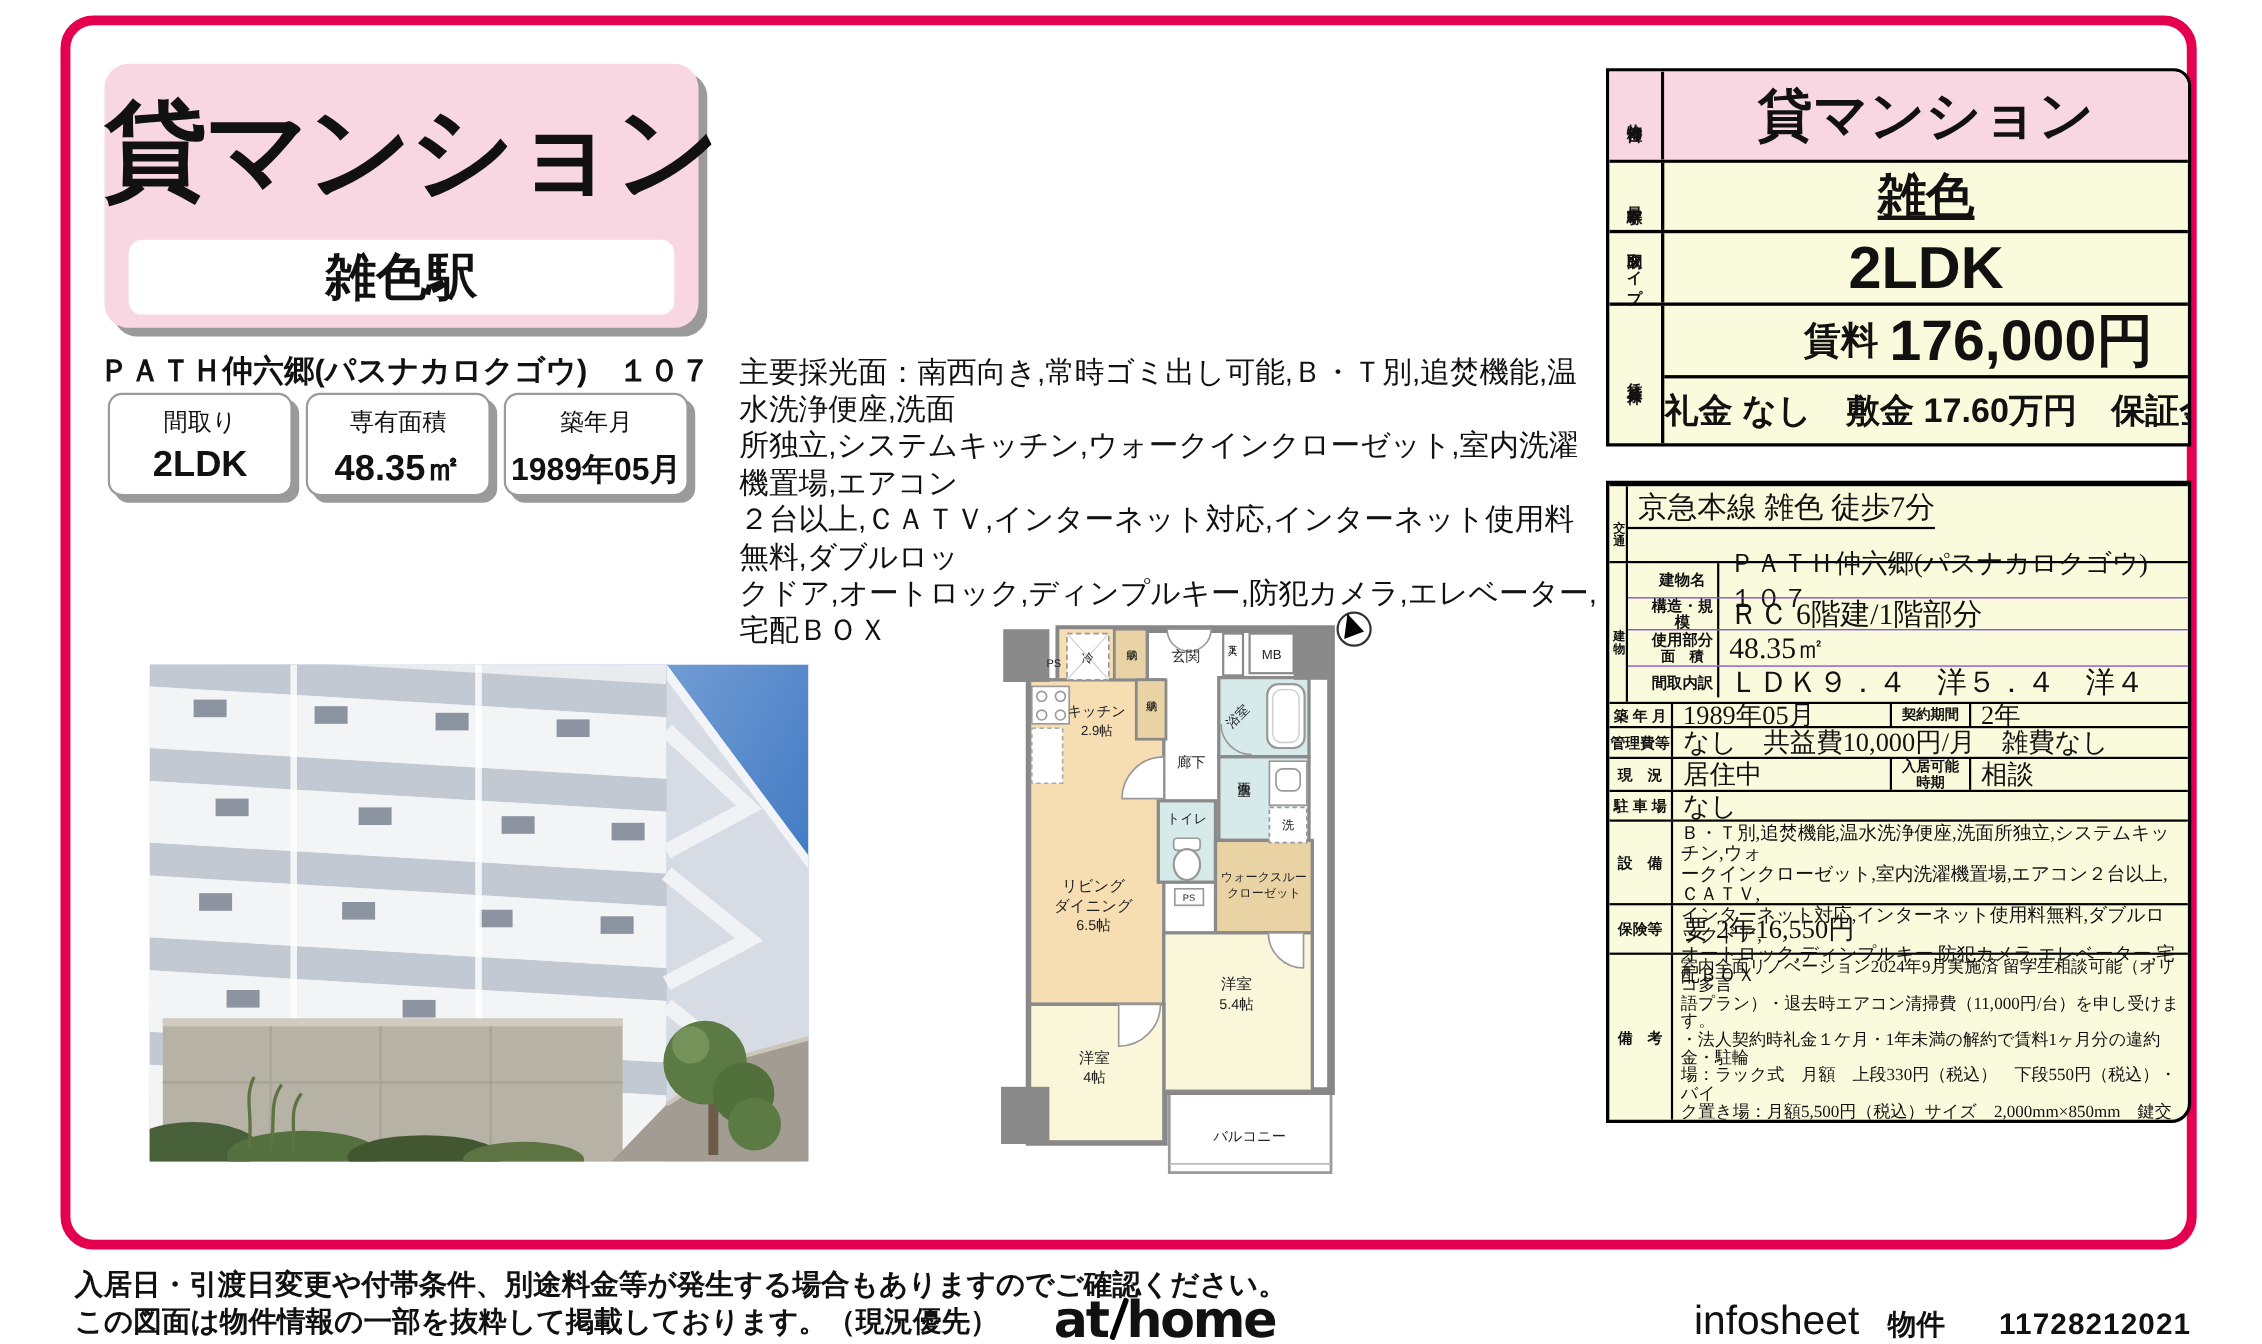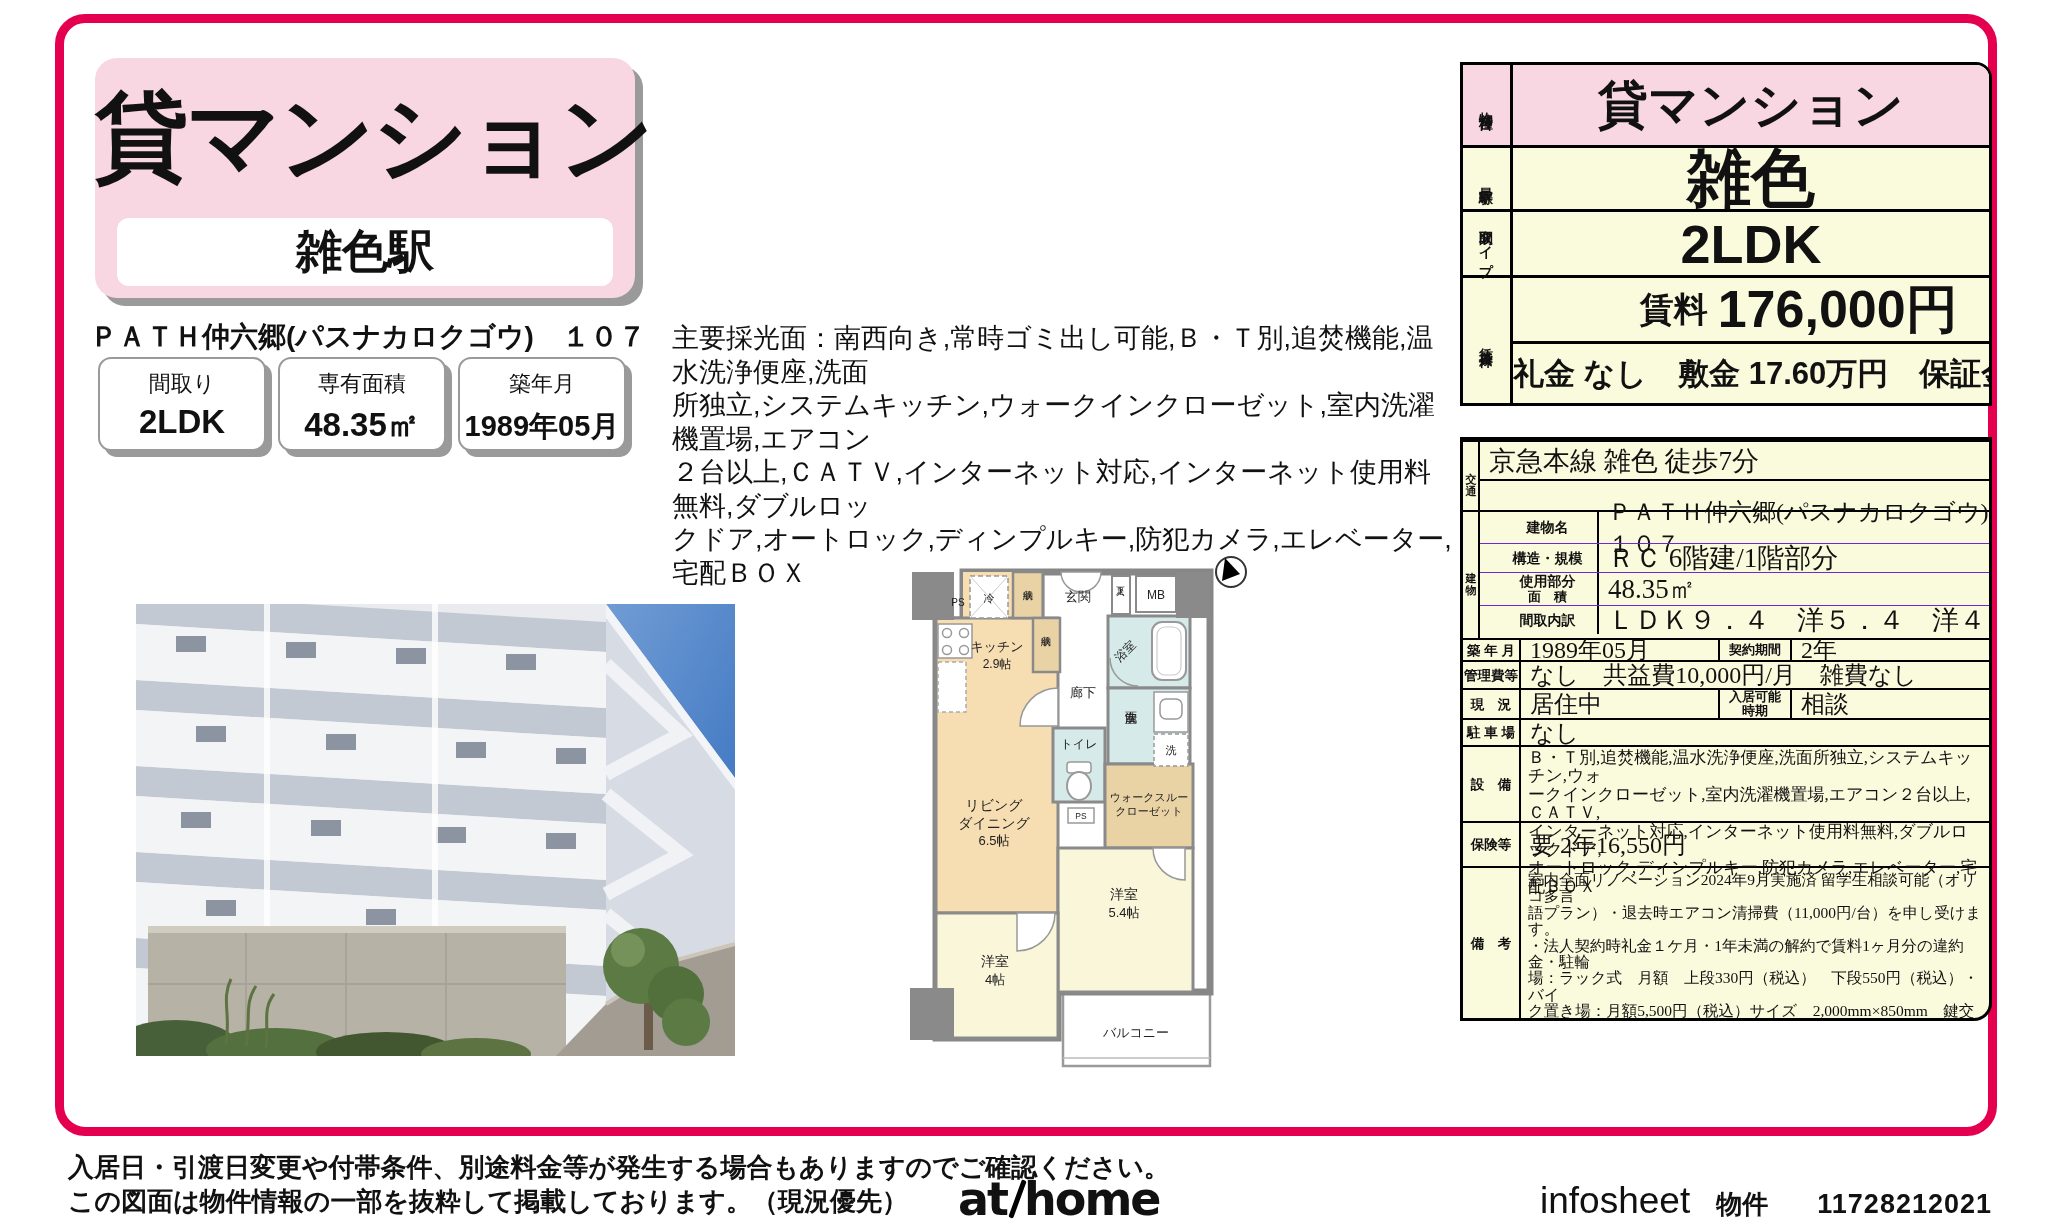--- a/index.html
+++ b/index.html
@@ -66,21 +66,21 @@
   .t-row { display:flex; border-top:3px solid #000; }
   .t-row:first-child { border-top:none; }
   .t1 .vlabel {
     width:50px; border-right:3px solid #000; display:flex; align-items:center;
     justify-content:center; writing-mode:vertical-rl; text-orientation:upright;
     font-size:14px; font-weight:bold; letter-spacing:2px; padding:2px 0;
   }
   .t1 .cell { flex:1; display:flex; align-items:center; justify-content:center; font-weight:bold; }
   .t1 .pink { background:#f8d6e2; }
   .v-cat { font-size:50px; }
-  .v-sta { font-size:64px; }
+  .v-sta { font-size:44px;text-decoration:underline; }
   .v-madori { font-size:54px; }
   .rentcol { flex:1; display:flex; flex-direction:column; }
   .rent-line { height:66px; border-bottom:3px solid #000; display:flex; align-items:center; justify-content:center; gap:10px; }
   .rent-k { font-size:34px; font-weight:bold; }
   .rent-v { font-size:52px; font-weight:bold; }
   .terms-line { flex:1; display:flex; align-items:center; justify-content:center; font-size:31px; font-weight:bold; white-space:nowrap; }
 
   .t2 {
     position:absolute; left:1460px; top:437px; width:532px;
     border:3px solid #000; border-bottom-right-radius:18px; overflow:hidden;
@@ -98,27 +98,27 @@
     width:58px; border-right:2px solid #000; display:flex; align-items:center;
     justify-content:center; text-align:center; font-size:13.5px; font-weight:bold;
     font-family:"Liberation Sans","DejaVu Sans",sans-serif; line-height:15px;
   }
   .t2 .val { flex:1; display:flex; align-items:center; padding-left:9px; font-size:28px; }
   .t2 .val.small { font-size:24px; }
   .bgroup { flex:1; display:flex; flex-direction:column; }
   .b-row { display:flex; border-top:1px solid #6d28d9; }
   .b-row:first-child { border-top:none; }
   .b-lab {
-    width:119px; border-right:2px solid #000; display:flex; flex-direction:column;
+    width:83px; border-right:2px solid #000; display:flex; flex-direction:column;
     align-items:center; justify-content:center; font-size:14px; font-weight:bold;
     font-family:"Liberation Sans","DejaVu Sans",sans-serif; text-align:center; line-height:15px;padding-left:18px;
   }
   .b-lab .l2 { font-size:13px; }
   .b-val { flex:1; display:flex; align-items:center; padding-left:9px; font-size:27px; }
-  .accesscol { flex:1; display:flex; flex-direction:column; }
+  .accesscol { flex:1; display:flex; flex-direction:row; }
   .acc1 { height:39px; border-bottom:2px solid #000; display:flex; align-items:center; padding-left:9px; font-size:27px; }
   .acc2 { flex:1; }
   .midlab {
     width:74px; border-left:2px solid #000; border-right:2px solid #000;
     display:flex; flex-direction:column; align-items:center; justify-content:center;
     font-size:13px; font-weight:bold; line-height:14px;
     font-family:"Liberation Sans","DejaVu Sans",sans-serif; text-align:center;
   }
   .val-fixed { width:197px; display:flex; align-items:center; padding-left:9px; font-size:24px; }
   .val-right { flex:1; display:flex; align-items:center; padding-left:9px; font-size:24px; }

